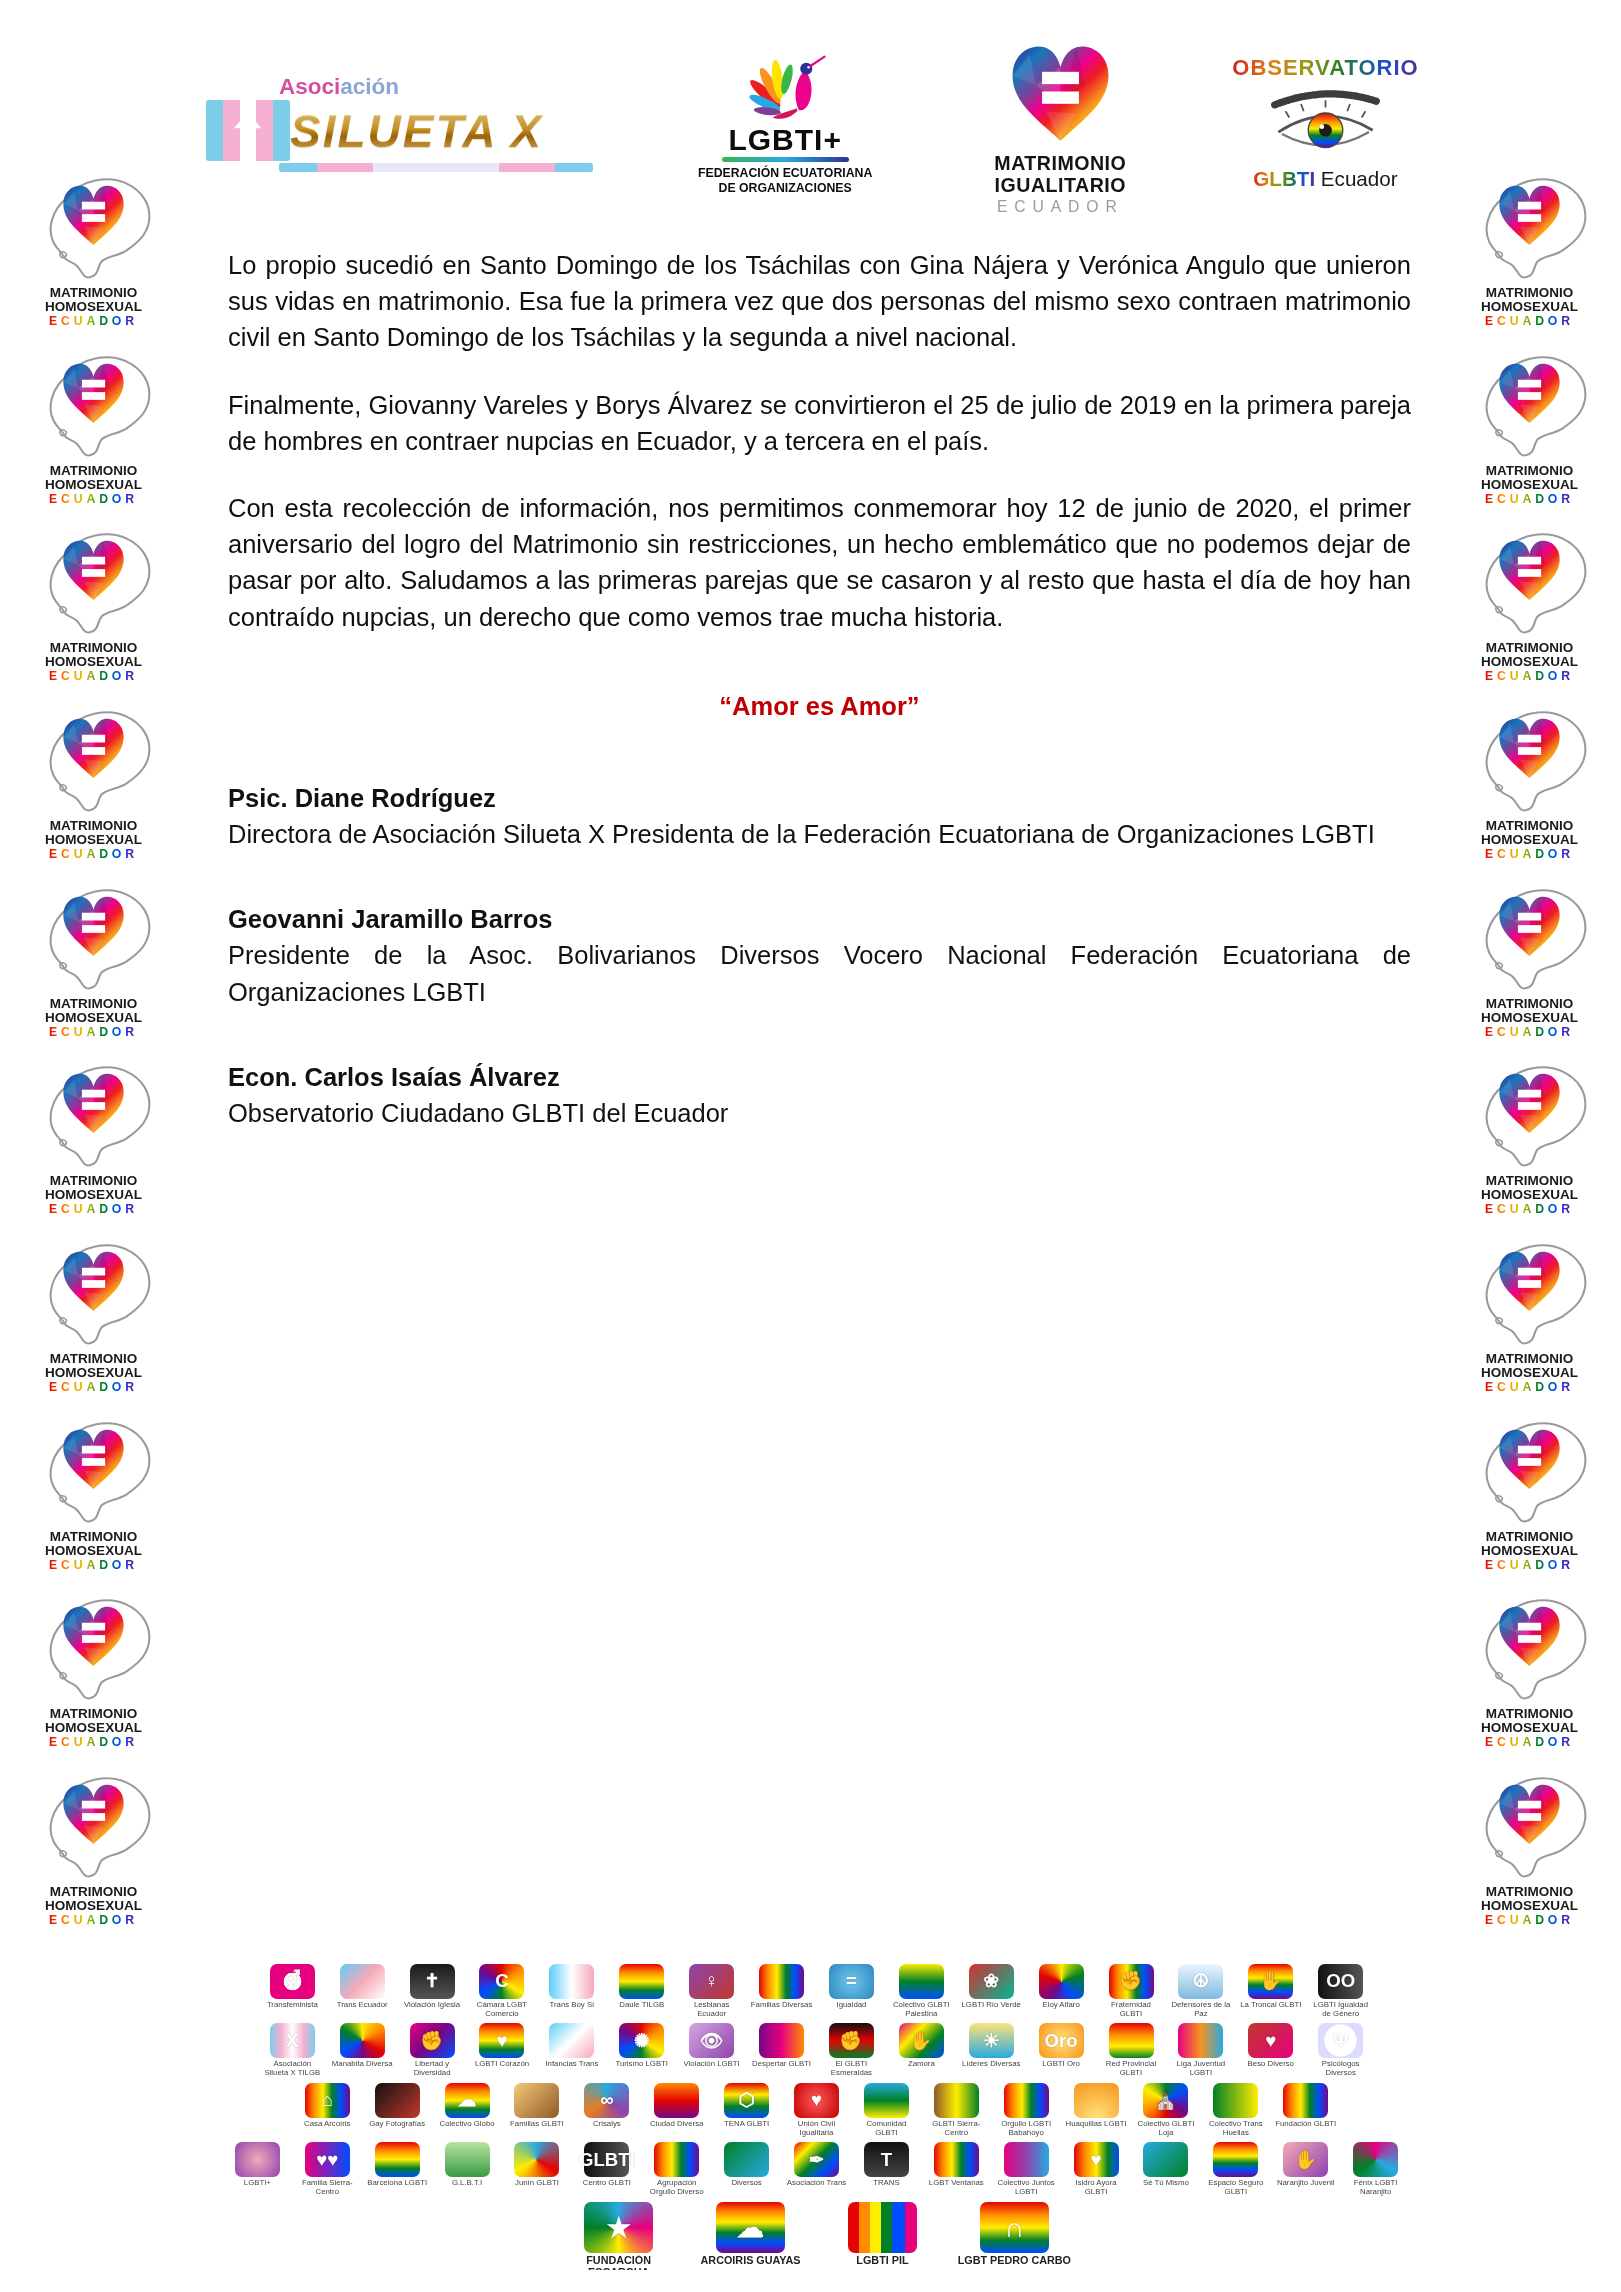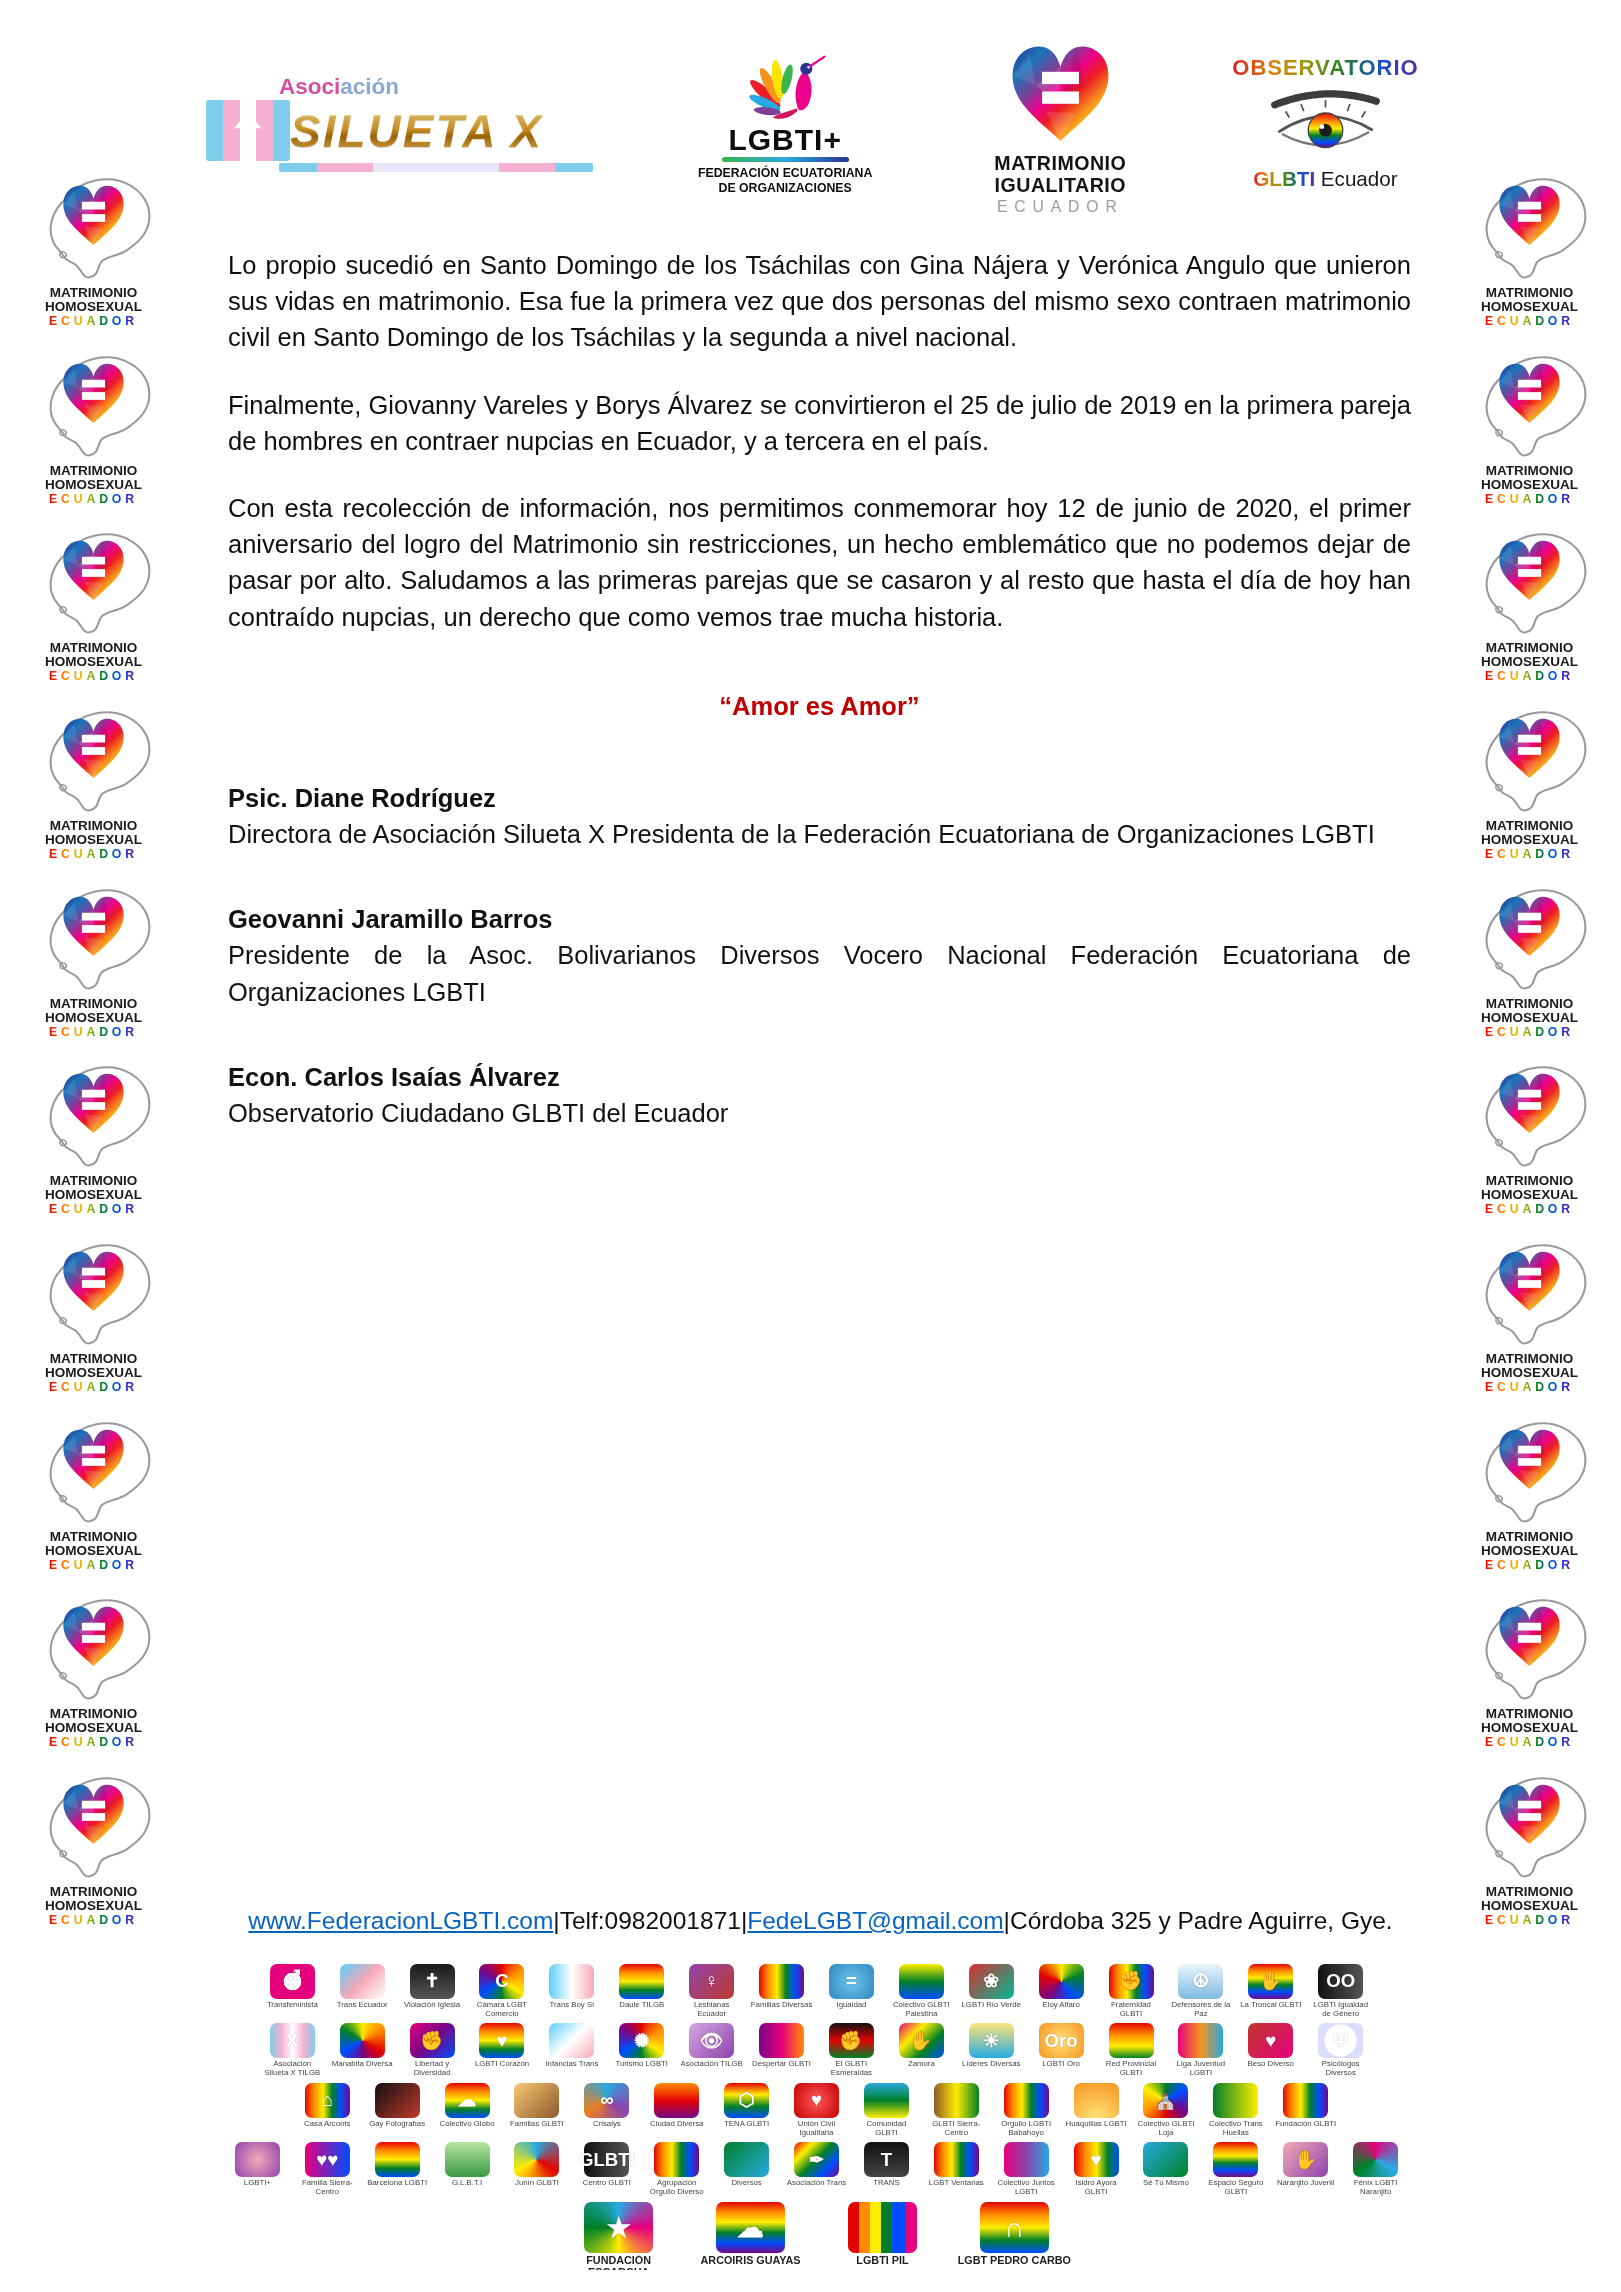--- a/index.html
+++ b/index.html
@@ -301,21 +301,20 @@
         </div>
 
 
         <div class="sig">
           <div class="sig-name">Econ. Carlos Isaías Álvarez</div>
           <div class="sig-role">Observatorio Ciudadano GLBTI del Ecuador</div>
         </div>
       </div>
   </div>
 
-  <div class="contact"><a href="#">www.FederacionLGBTI.com</a><span>|</span><span>Telf:0982001871</span><span>|</span><a href="#">FedeLGBT@gmail.com</a><span>|</span><span>Córdoba 325 y Padre Aguirre, Gye.</span></div>
 
   <div class="collage">
     <div class="lrow">
 
         <div class="tile">
           <div class="tile-ico" style="background: radial-gradient(circle, rgb(255, 255, 255) 30%, rgb(230, 0, 126) 32%);">
             <span class="tile-glyph">⚥</span>
           </div>
           <div class="tile-label">Transfeminista</div>
         </div>
@@ -466,21 +465,21 @@
           <div class="tile-ico" style="background: conic-gradient(rgb(228, 3, 3), rgb(255, 140, 0), rgb(255, 237, 0), rgb(0, 128, 38), rgb(0, 77, 255), rgb(117, 7, 135), rgb(228, 3, 3));">
             <span class="tile-glyph">✺</span>
           </div>
           <div class="tile-label">Turismo LGBTI</div>
         </div>
 
         <div class="tile">
           <div class="tile-ico" style="background: linear-gradient(135deg, rgb(213, 166, 224), rgb(142, 68, 173));">
             <span class="tile-glyph">👁</span>
           </div>
-          <div class="tile-label">Asociación TILGB</div>
+          <div class="tile-label">Violación LGBTI</div>
         </div>
 
         <div class="tile">
           <div class="tile-ico" style="background: linear-gradient(90deg, rgb(117, 7, 135), rgb(230, 0, 126), rgb(255, 140, 0));">
             <span class="tile-glyph"></span>
           </div>
           <div class="tile-label">Despertar GLBTI</div>
         </div>
 
         <div class="tile">

